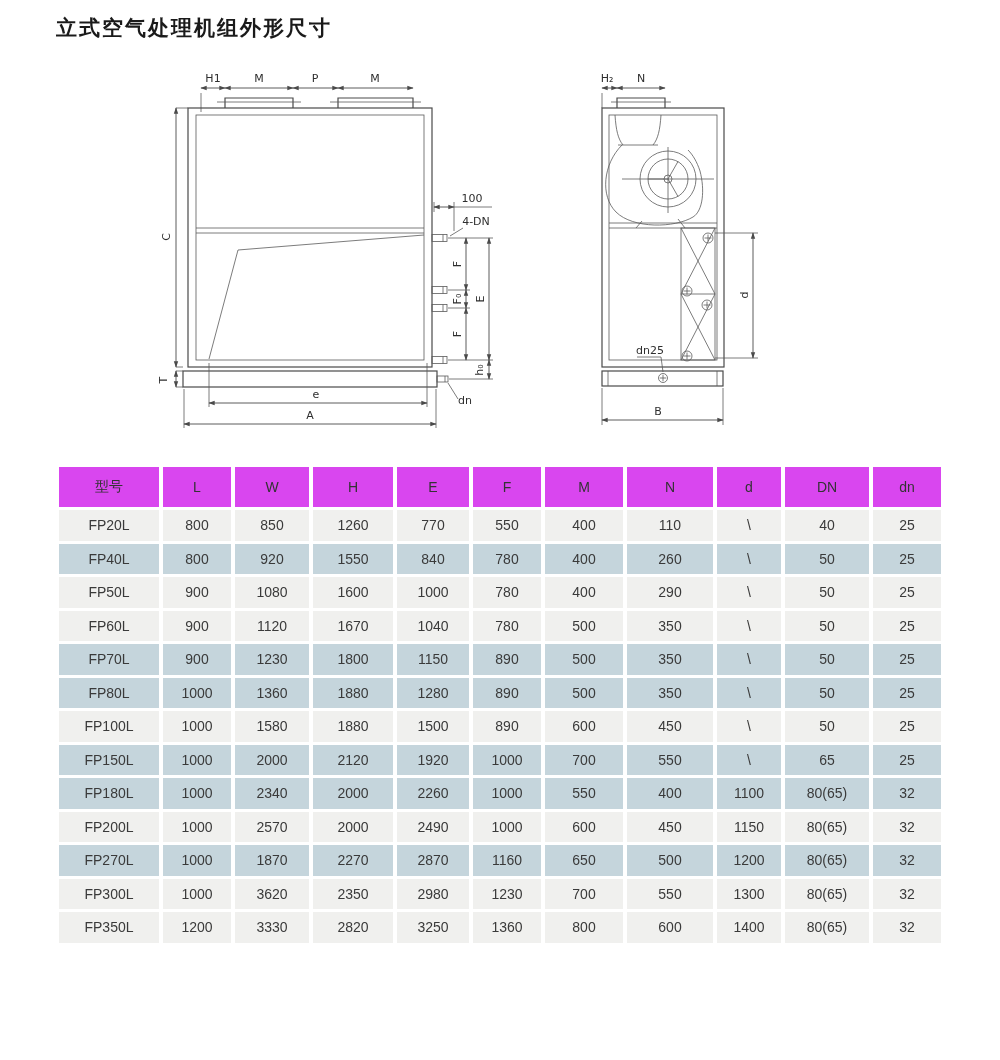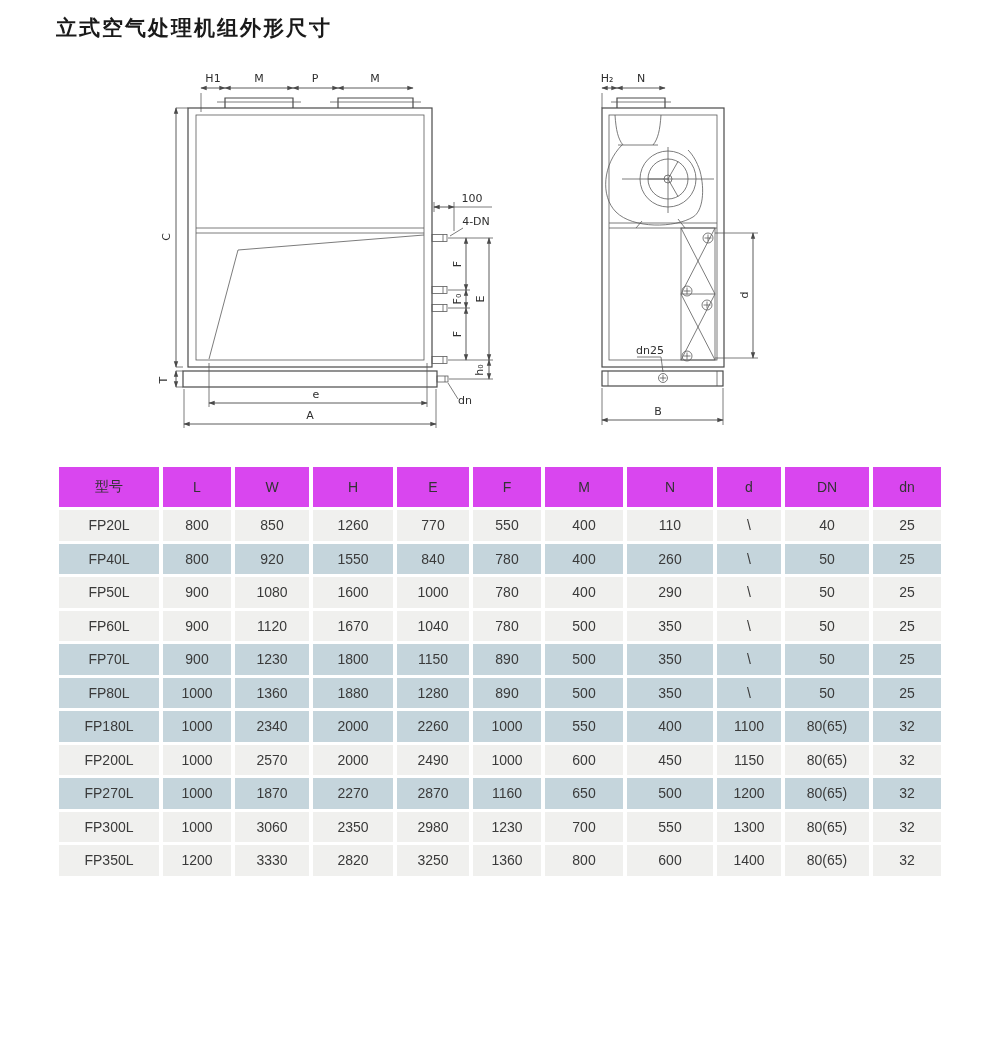--- a/index.html
+++ b/index.html
@@ -280,20 +280,46 @@
           <td>1360</td>
           <td>1880</td>
           <td>1280</td>
           <td>890</td>
           <td>500</td>
           <td>350</td>
           <td>\</td>
           <td>50</td>
           <td>25</td>
         </tr>
+        <tr class="light">
+          <td>FP100L</td>
+          <td>1000</td>
+          <td>1580</td>
+          <td>1880</td>
+          <td>1500</td>
+          <td>890</td>
+          <td>600</td>
+          <td>450</td>
+          <td>\</td>
+          <td>50</td>
+          <td>25</td>
+        </tr>
+        <tr class="dark">
+          <td>FP150L</td>
+          <td>1000</td>
+          <td>2000</td>
+          <td>2120</td>
+          <td>1920</td>
+          <td>1000</td>
+          <td>700</td>
+          <td>550</td>
+          <td>\</td>
+          <td>65</td>
+          <td>25</td>
+        </tr>
         <tr class="dark">
           <td>FP180L</td>
           <td>1000</td>
           <td>2340</td>
           <td>2000</td>
           <td>2260</td>
           <td>1000</td>
           <td>550</td>
           <td>400</td>
           <td>1100</td>
@@ -322,21 +348,21 @@
           <td>1160</td>
           <td>650</td>
           <td>500</td>
           <td>1200</td>
           <td>80(65)</td>
           <td>32</td>
         </tr>
         <tr class="light">
           <td>FP300L</td>
           <td>1000</td>
-          <td>3060</td>
+          <td>3620</td>
           <td>2350</td>
           <td>2980</td>
           <td>1230</td>
           <td>700</td>
           <td>550</td>
           <td>1300</td>
           <td>80(65)</td>
           <td>32</td>
         </tr>
         <tr class="light">

